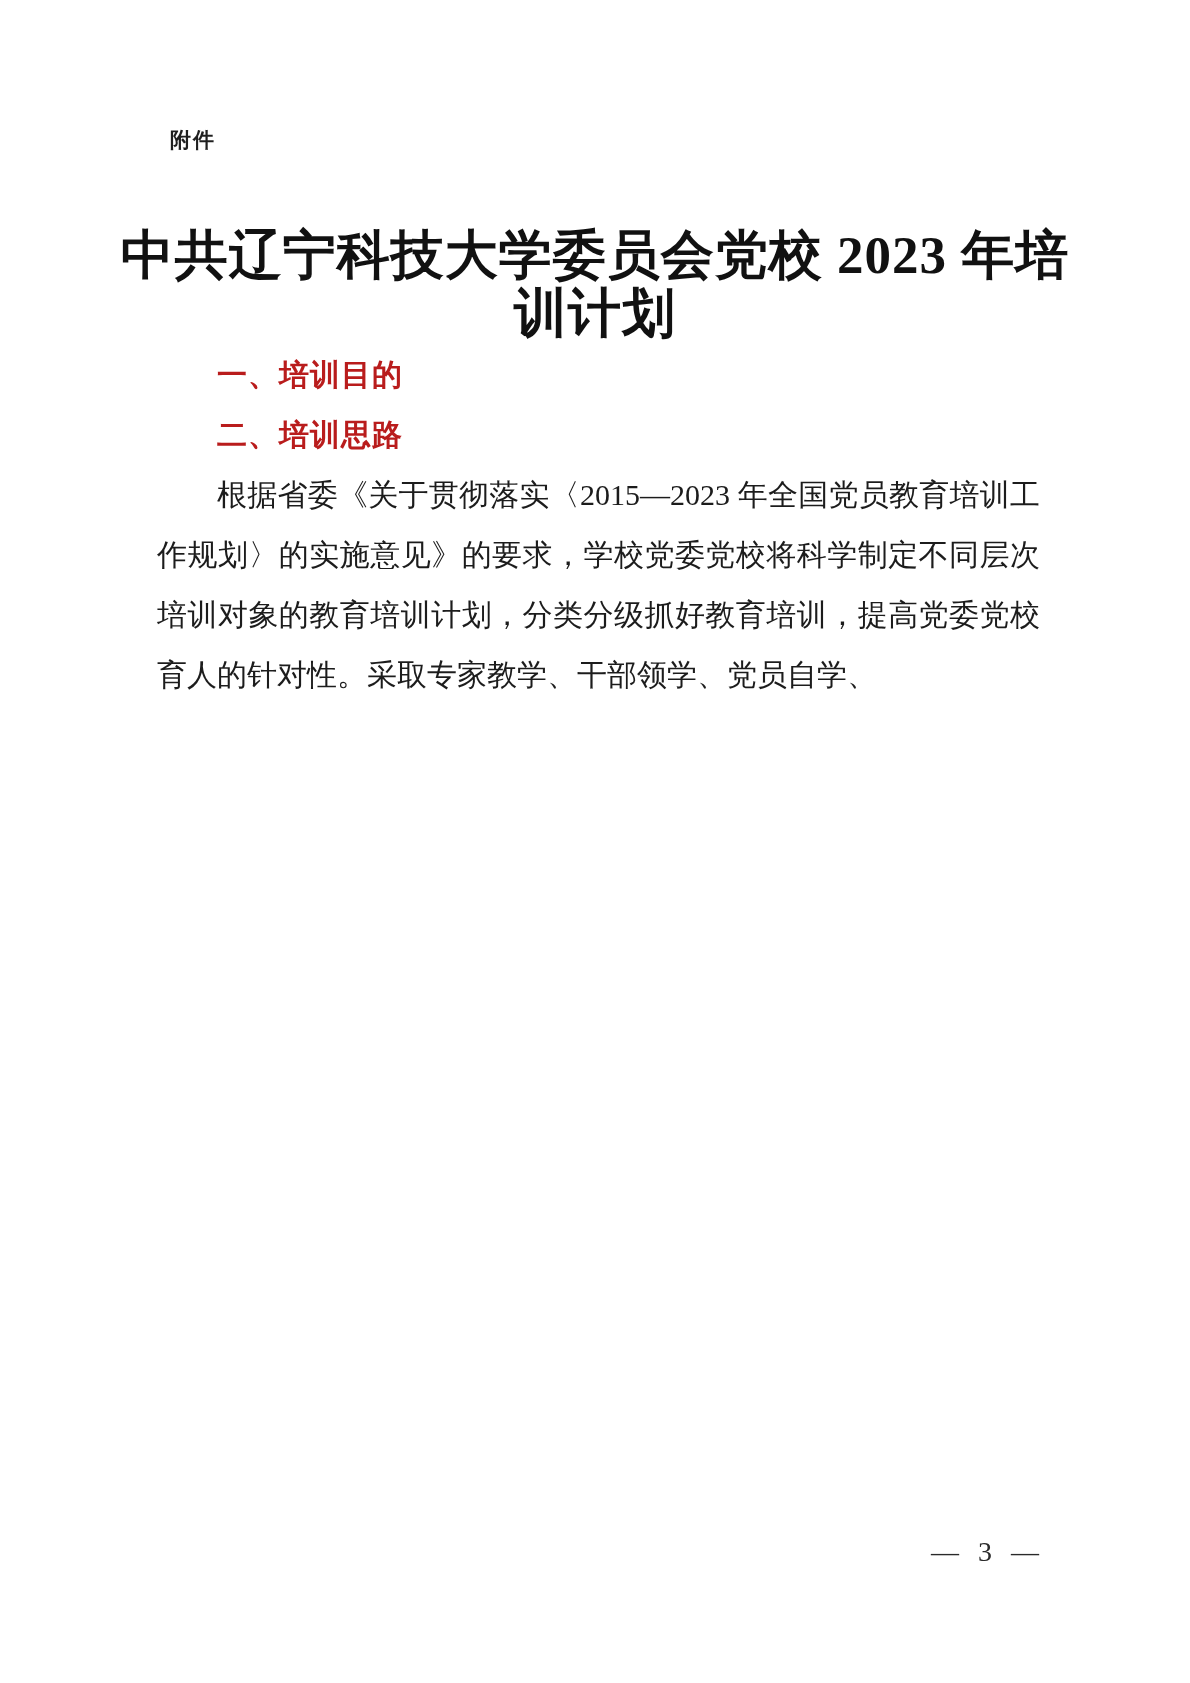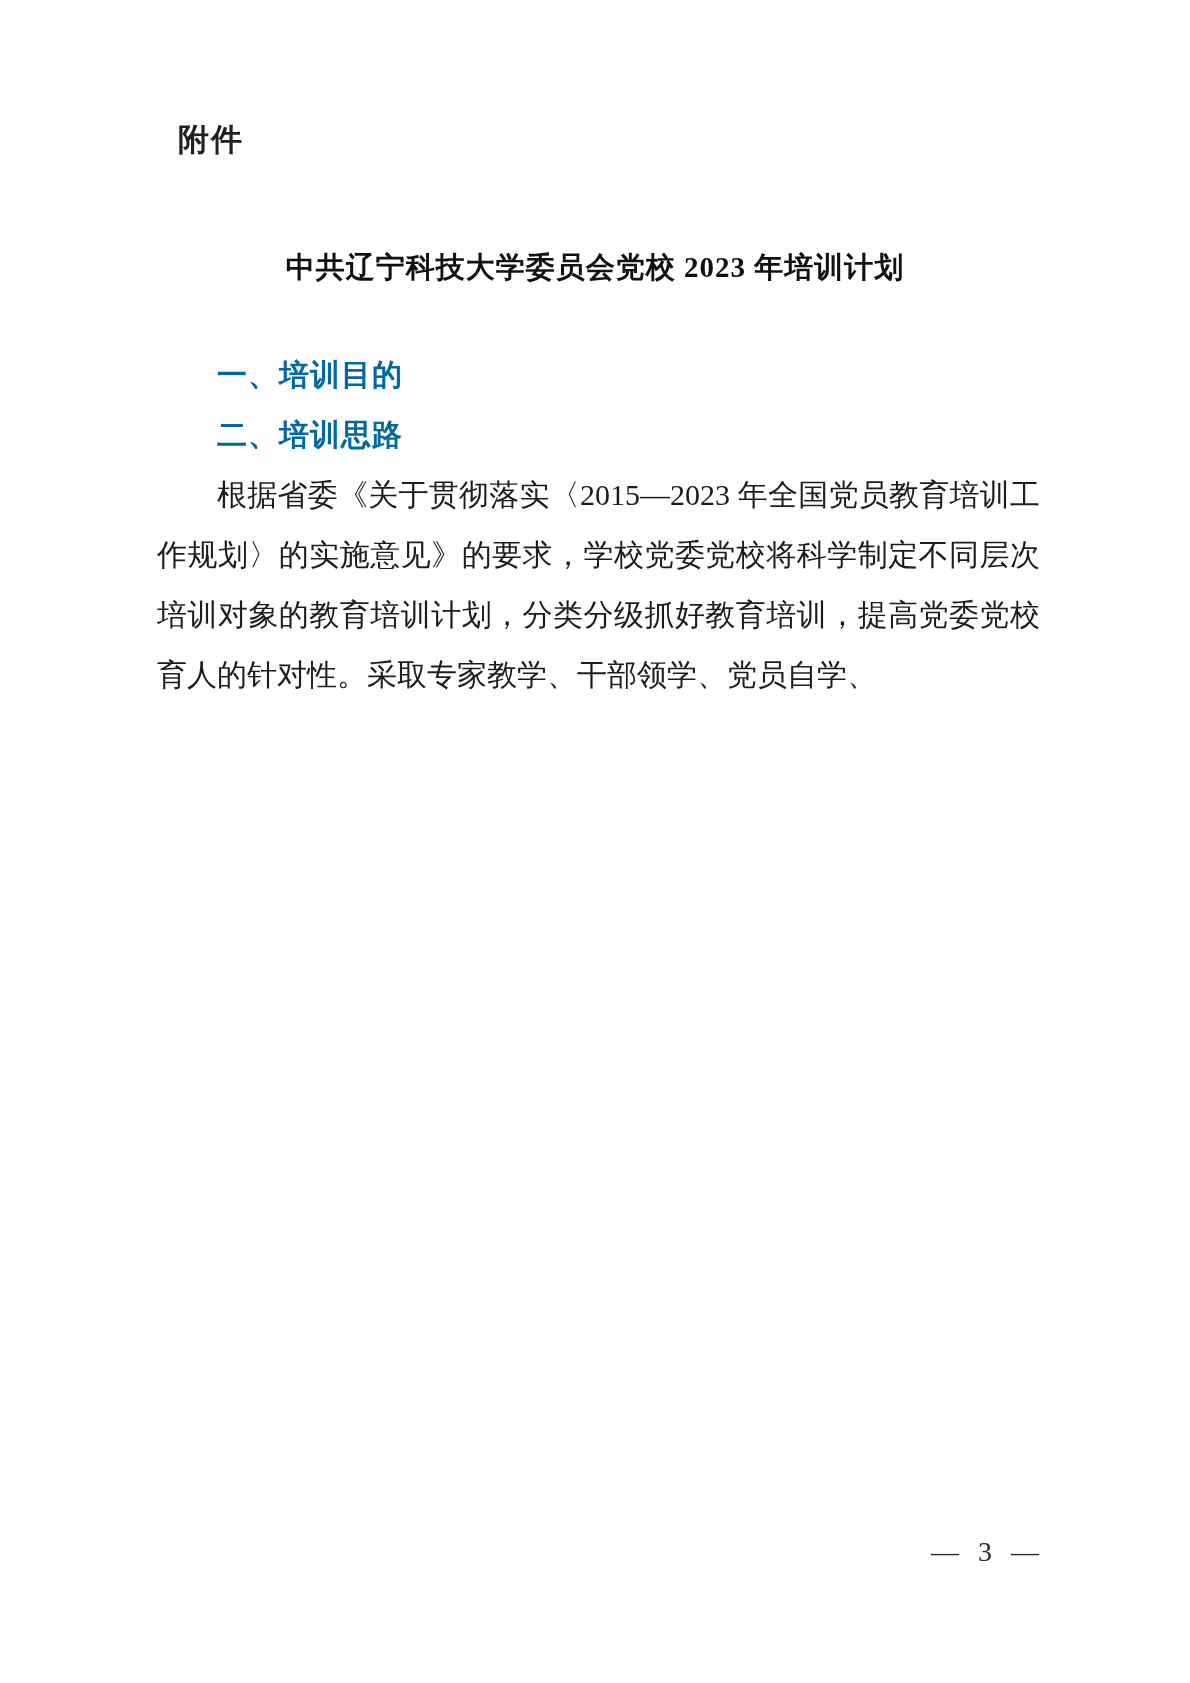--- a/index.html
+++ b/index.html
@@ -12,38 +12,38 @@
     position: relative;
     width: 1190px;
     height: 1683px;
     margin: 0 auto;
     background: #ffffff;
     color: #1f1f1f;
     overflow: hidden;
   }
   .attachment {
     position: absolute;
-    left: 178px;
+    left: 170px;
     top: 120px;
     font-family: "Liberation Sans", "DejaVu Sans", sans-serif;
     font-weight: 600;
-    font-size: 31px;
+    font-size: 21px;
     line-height: 40px;
     letter-spacing: 2px;
   }
   .doc-title {
     position: absolute;
     left: 100px;
     right: 100px;
     top: 222px;
-    margin: 16px;
+    margin: 4px;
     text-align: center;
     font-family: "Liberation Serif", "DejaVu Serif", serif;
     font-weight: 700;
-    font-size: 29px;
+    font-size: 53px;
     line-height: 58px;
     letter-spacing: 1px;
     color: #111111;
   }
   .doc-body {
     position: absolute;
     left: 157px;
     top: 345px;
     width: 883px;
     font-size: 30px;
@@ -52,21 +52,21 @@
     text-justify: inter-ideograph;
     color: #1c1c1c;
   }
   .doc-body p {
     margin: 0;
     text-indent: 2em;
   }
   .doc-body p.heading {
     font-family: "Liberation Sans", "DejaVu Sans", sans-serif;
     font-weight: 700;
-    color: #0369a1;
+    color: #b91c1c;
     letter-spacing: 1px;
   }
   .page-number {
     position: absolute;
     top: 1532px;
     right: 145px;
     font-size: 28px;
     line-height: 40px;
     letter-spacing: 6px;
     color: #2a2a2a;

